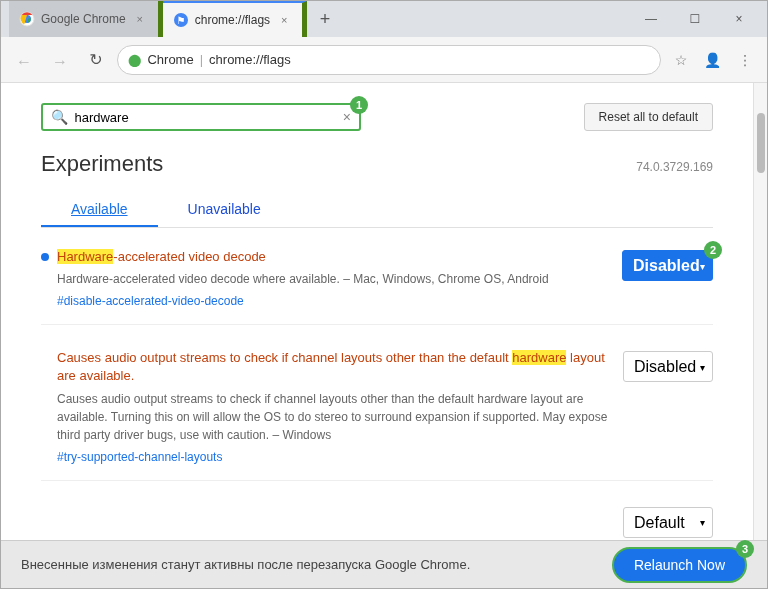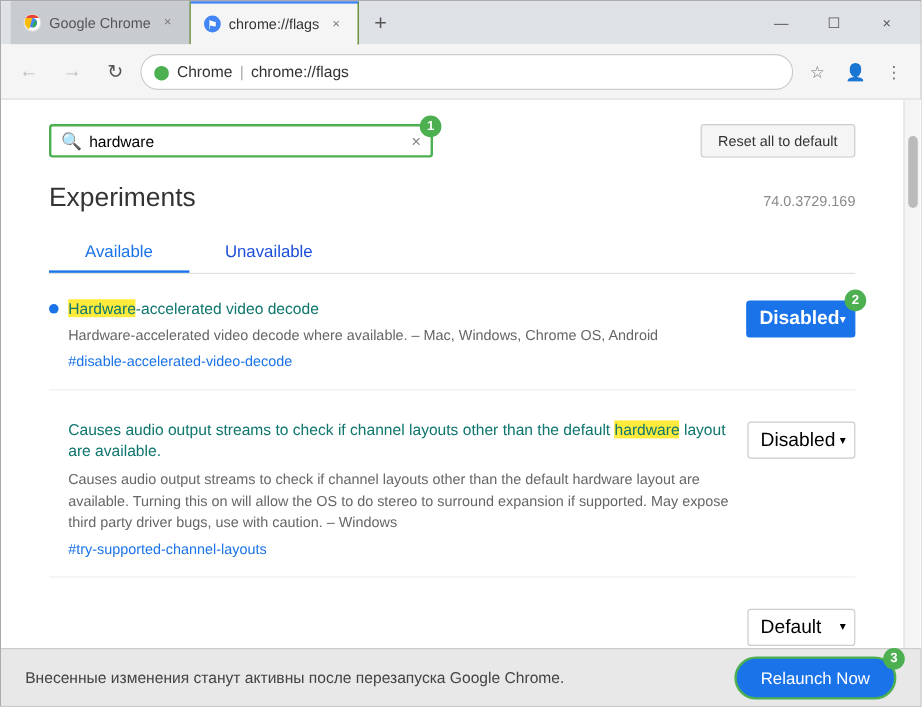--- a/index.html
+++ b/index.html
@@ -3,21 +3,21 @@
   <meta charset="utf-8">
   <style>
     * { box-sizing: border-box; margin: 0; padding: 0; }
     body { font-family: Arial, sans-serif; font-size: 13px; background: #f0f0f0; width: 768px; height: 589px; overflow: hidden; }
 
     
     .window { width: 768px; height: 589px; background: #fff; border: 1px solid #aaa; display: flex; flex-direction: column; }
 
     
     .titlebar { background: #dee1e6; height: 36px; display: flex; align-items: center; padding: 0 8px; gap: 0; flex-shrink: 0; }
-    .tab { display: flex; align-items: center; height: 36px; padding: 0 10px; gap: 6px; font-size: 12px; background: #dee1e6; color: #555; border-right: 1px solid #4d7c0f; }
+    .tab { display: flex; align-items: center; height: 36px; padding: 0 10px; gap: 6px; font-size: 12px; background: #dee1e6; color: #555; border-right: 5px solid #4d7c0f; }
     .tab.inactive { background: #c8cbd0; }
     .tab.active { background: #f5f5f5; border-top: 2px solid #4285f4; border-bottom: none; color: #333; }
     .tab-close { width: 16px; height: 16px; display: flex; align-items: center; justify-content: center; border-radius: 50%; cursor: pointer; color: #777; font-size: 11px; }
     .new-tab-btn { width: 28px; height: 28px; display: flex; align-items: center; justify-content: center; border-radius: 50%; cursor: pointer; color: #555; font-size: 18px; margin-left: 4px; }
     .window-controls { margin-left: auto; display: flex; gap: 4px; }
     .win-btn { width: 40px; height: 28px; display: flex; align-items: center; justify-content: center; cursor: pointer; font-size: 12px; color: #555; }
 
     
     .omnibar { background: #f5f5f5; height: 46px; display: flex; align-items: center; padding: 0 8px; gap: 6px; border-bottom: 1px solid #ddd; flex-shrink: 0; }
     .nav-btn { width: 30px; height: 30px; display: flex; align-items: center; justify-content: center; border-radius: 50%; cursor: pointer; color: #555; font-size: 16px; }
@@ -45,28 +45,28 @@
     .reset-btn { margin-left: auto; padding: 6px 14px; border: 1px solid #ccc; border-radius: 3px; background: #f5f5f5; cursor: pointer; font-size: 12px; color: #333; }
 
     
     .experiments-header { display: flex; align-items: baseline; justify-content: space-between; margin-bottom: 16px; }
     .experiments-title { font-size: 22px; font-weight: 400; color: #333; }
     .version-text { font-size: 12px; color: #888; }
 
     
     .tabs-row { display: flex; border-bottom: 1px solid #e0e0e0; margin-bottom: 20px; }
     .tab-btn { padding: 8px 30px; font-size: 14px; color: #1d4ed8; cursor: pointer; border-bottom: 2px solid transparent; }
-    .tab-btn.active { color: #1a73e8; border-bottom: 2px solid #1a73e8; }
+    .tab-btn.active { color: #1a73e8; border-bottom: 2px solid #1a73e8; text-decoration: underline; }
 
     
     .experiment-item { margin-bottom: 24px; padding-bottom: 16px; border-bottom: 1px solid #eee; display: flex; align-items: flex-start; gap: 8px; }
     .experiment-item:last-child { border-bottom: none; }
     .bullet { width: 8px; height: 8px; border-radius: 50%; background: #1a73e8; margin-top: 5px; flex-shrink: 0; }
     .experiment-body { flex: 1; }
-    .experiment-title { font-size: 13px; color: #0f766e; margin-bottom: 4px; line-height: 1.4; }
+    .experiment-title { font-size: 13px; color: #c2410c; margin-bottom: 4px; line-height: 1.4; }
     .experiment-title .highlight { background: #ffeb3b; }
     .experiment-desc { font-size: 12px; color: #666; margin-bottom: 6px; line-height: 1.5; }
     .experiment-link { font-size: 12px; color: #1a73e8; text-decoration: none; display: block; }
     .experiment-control { flex-shrink: 0; margin-top: 2px; }
     .select-control { position: relative; display: inline-flex; align-items: center; }
     .select-control select { appearance: none; padding: 6px 12px 6px 10px; border: 1px solid #ccc; border-radius: 3px; font-size: 16px; background: #fff; cursor: pointer; min-width: 90px; }
     .select-control.active-disabled select { background: #1a73e8; color: #fff; border-color: #1a73e8; font-weight: bold; }
     .select-arrow { position: absolute; right: 8px; top: 50%; transform: translateY(-50%); pointer-events: none; font-size: 10px; }
     .select-control.active-disabled .select-arrow { color: #fff; }
     .badge-2 { width: 18px; height: 18px; background: #4caf50; border-radius: 50%; color: #fff; font-size: 11px; font-weight: bold; display: flex; align-items: center; justify-content: center; position: absolute; right: -9px; top: -9px; }

